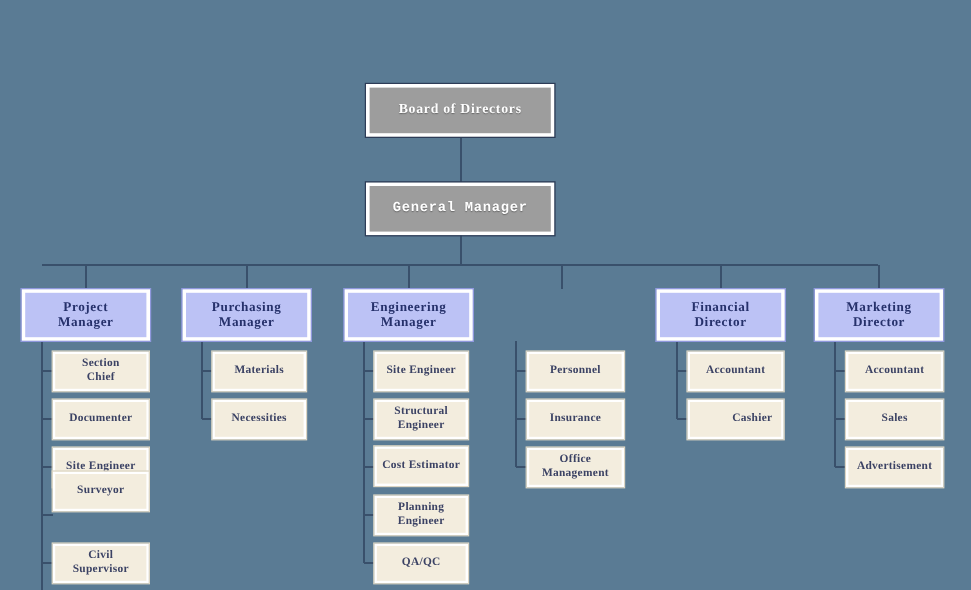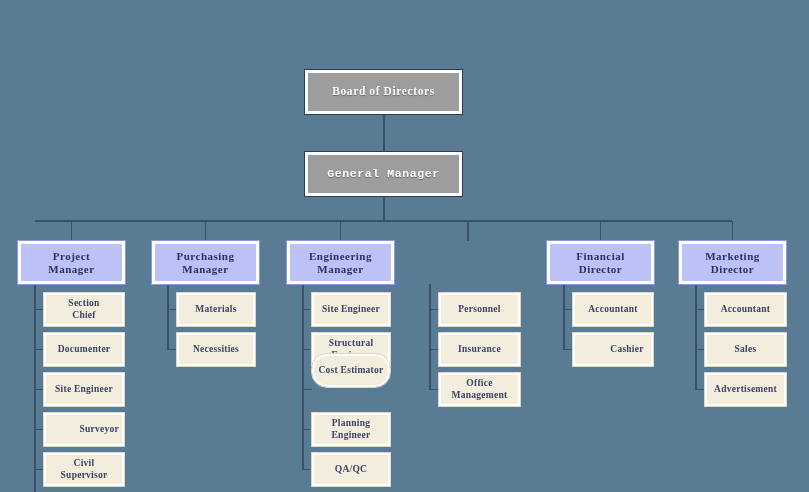--- a/index.html
+++ b/index.html
@@ -177,21 +177,21 @@
       <div class="node leaf" style="left: 44px; top: 289px; width: 80px; height: 33px;">
         <span class="label">
           <span class="ln">Documenter</span>
         </span>
       </div>
       <div class="node leaf" style="left: 44px; top: 329px; width: 80px; height: 33px;">
         <span class="label">
           <span class="ln">Site Engineer</span>
         </span>
       </div>
-      <div class="node leaf" style="left: 44px; top: 369px; width: 80px; height: 33px; justify-content: flex-end;">
+      <div class="node leaf" style="left: 44px; top: 349px; width: 80px; height: 33px;">
         <span class="label">
           <span class="ln">Surveyor</span>
         </span>
       </div>
       <div class="node leaf" style="left: 44px; top: 409px; width: 80px; height: 33px;">
         <span class="label">
           <span class="ln">Civil Supervisor</span>
         </span>
       </div>
       <div class="node leaf" style="left: 44px; top: 449px; width: 80px; height: 33px;">
@@ -213,21 +213,21 @@
         <span class="label">
           <span class="ln">Site Engineer</span>
         </span>
       </div>
       <div class="node leaf" style="left: 312px; top: 289px; width: 78px; height: 33px;">
         <span class="label">
           <span class="ln">Structural</span>
           <span class="ln">Engineer</span>
         </span>
       </div>
-      <div class="node leaf" style="left: 312px; top: 310px; width: 78px; height: 33px; border-radius: 15px;">
+      <div class="node leaf" style="left: 312px; top: 328px; width: 78px; height: 33px;">
         <span class="label">
           <span class="ln">Cost Estimator</span>
         </span>
       </div>
       <div class="node leaf" style="left: 312px; top: 369px; width: 78px; height: 33px;">
         <span class="label">
           <span class="ln">Planning</span>
           <span class="ln">Engineer</span>
         </span>
       </div>

